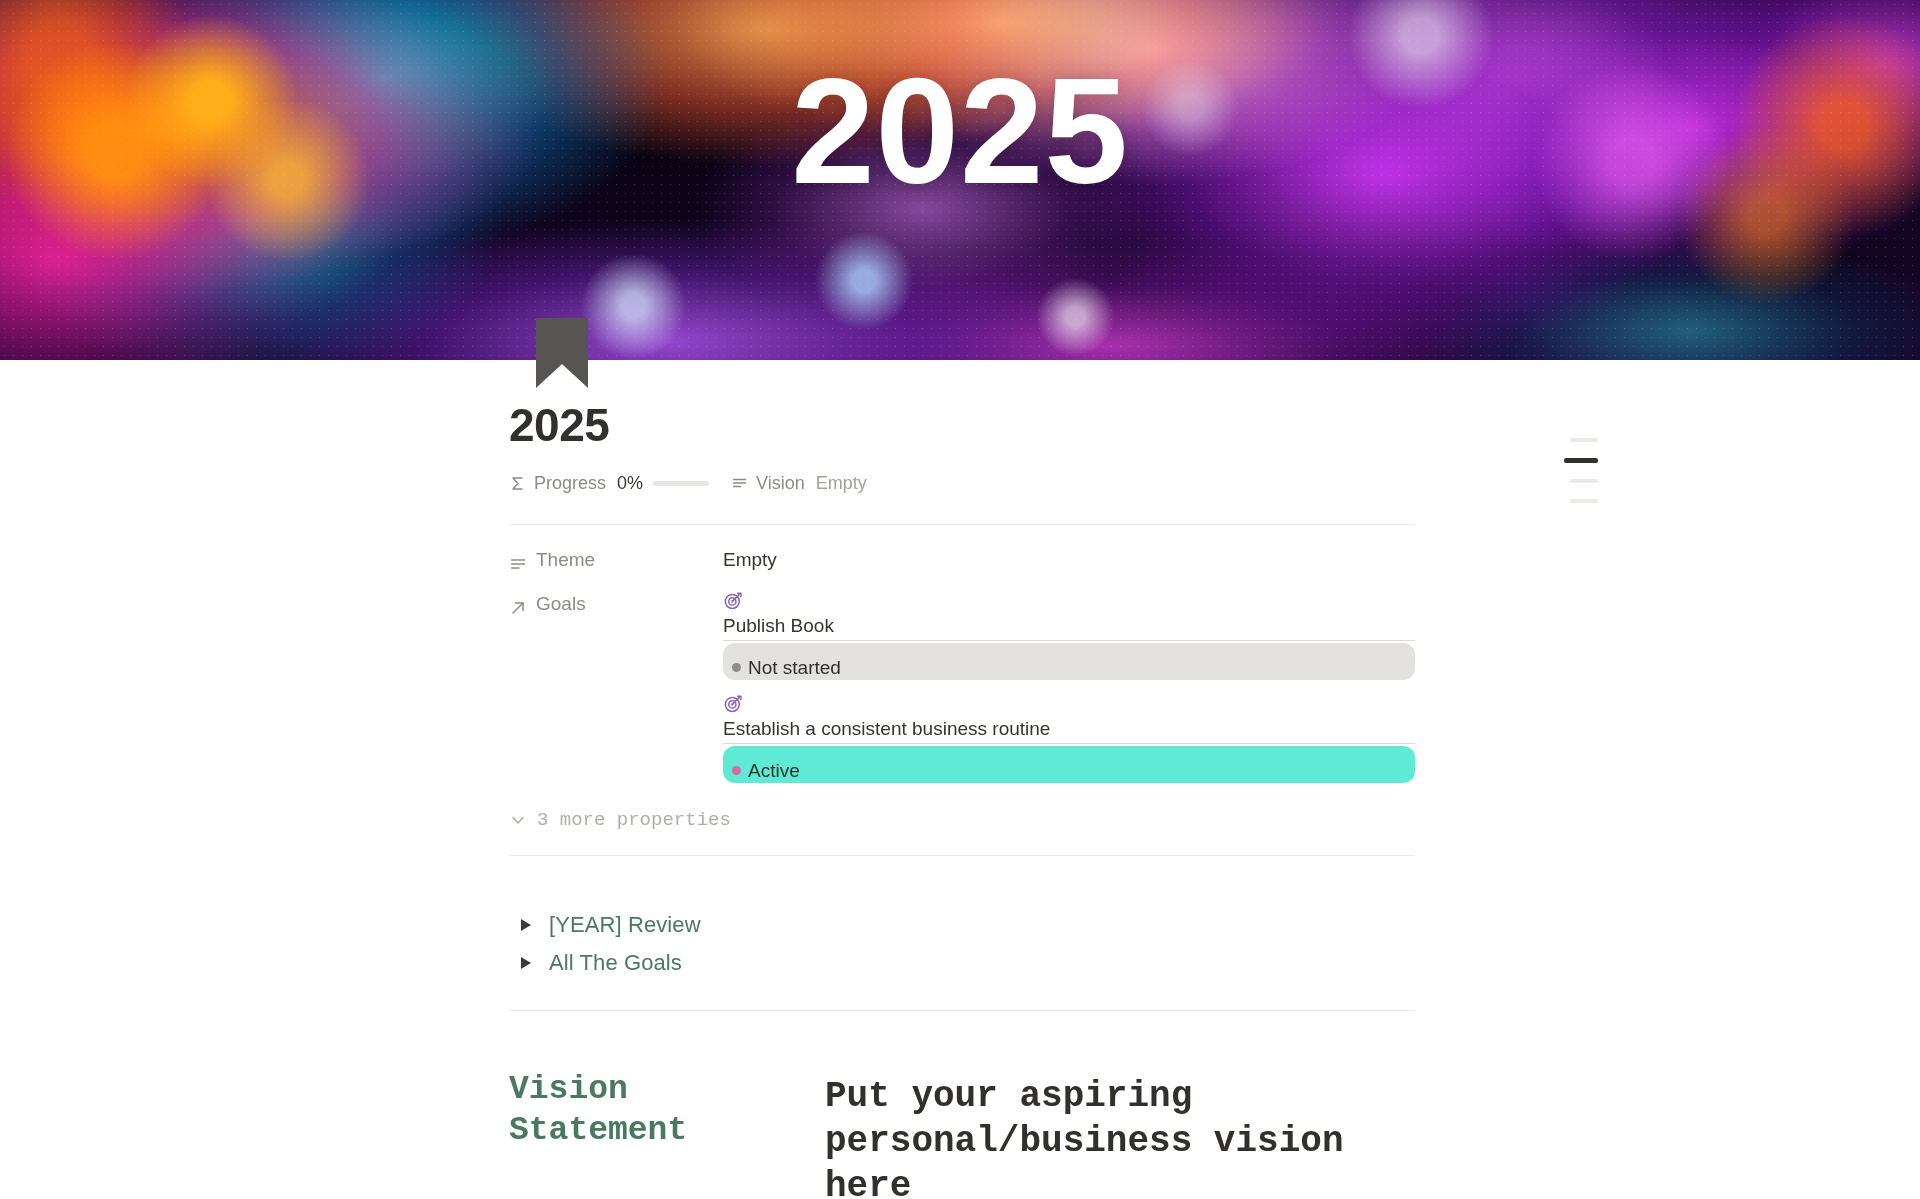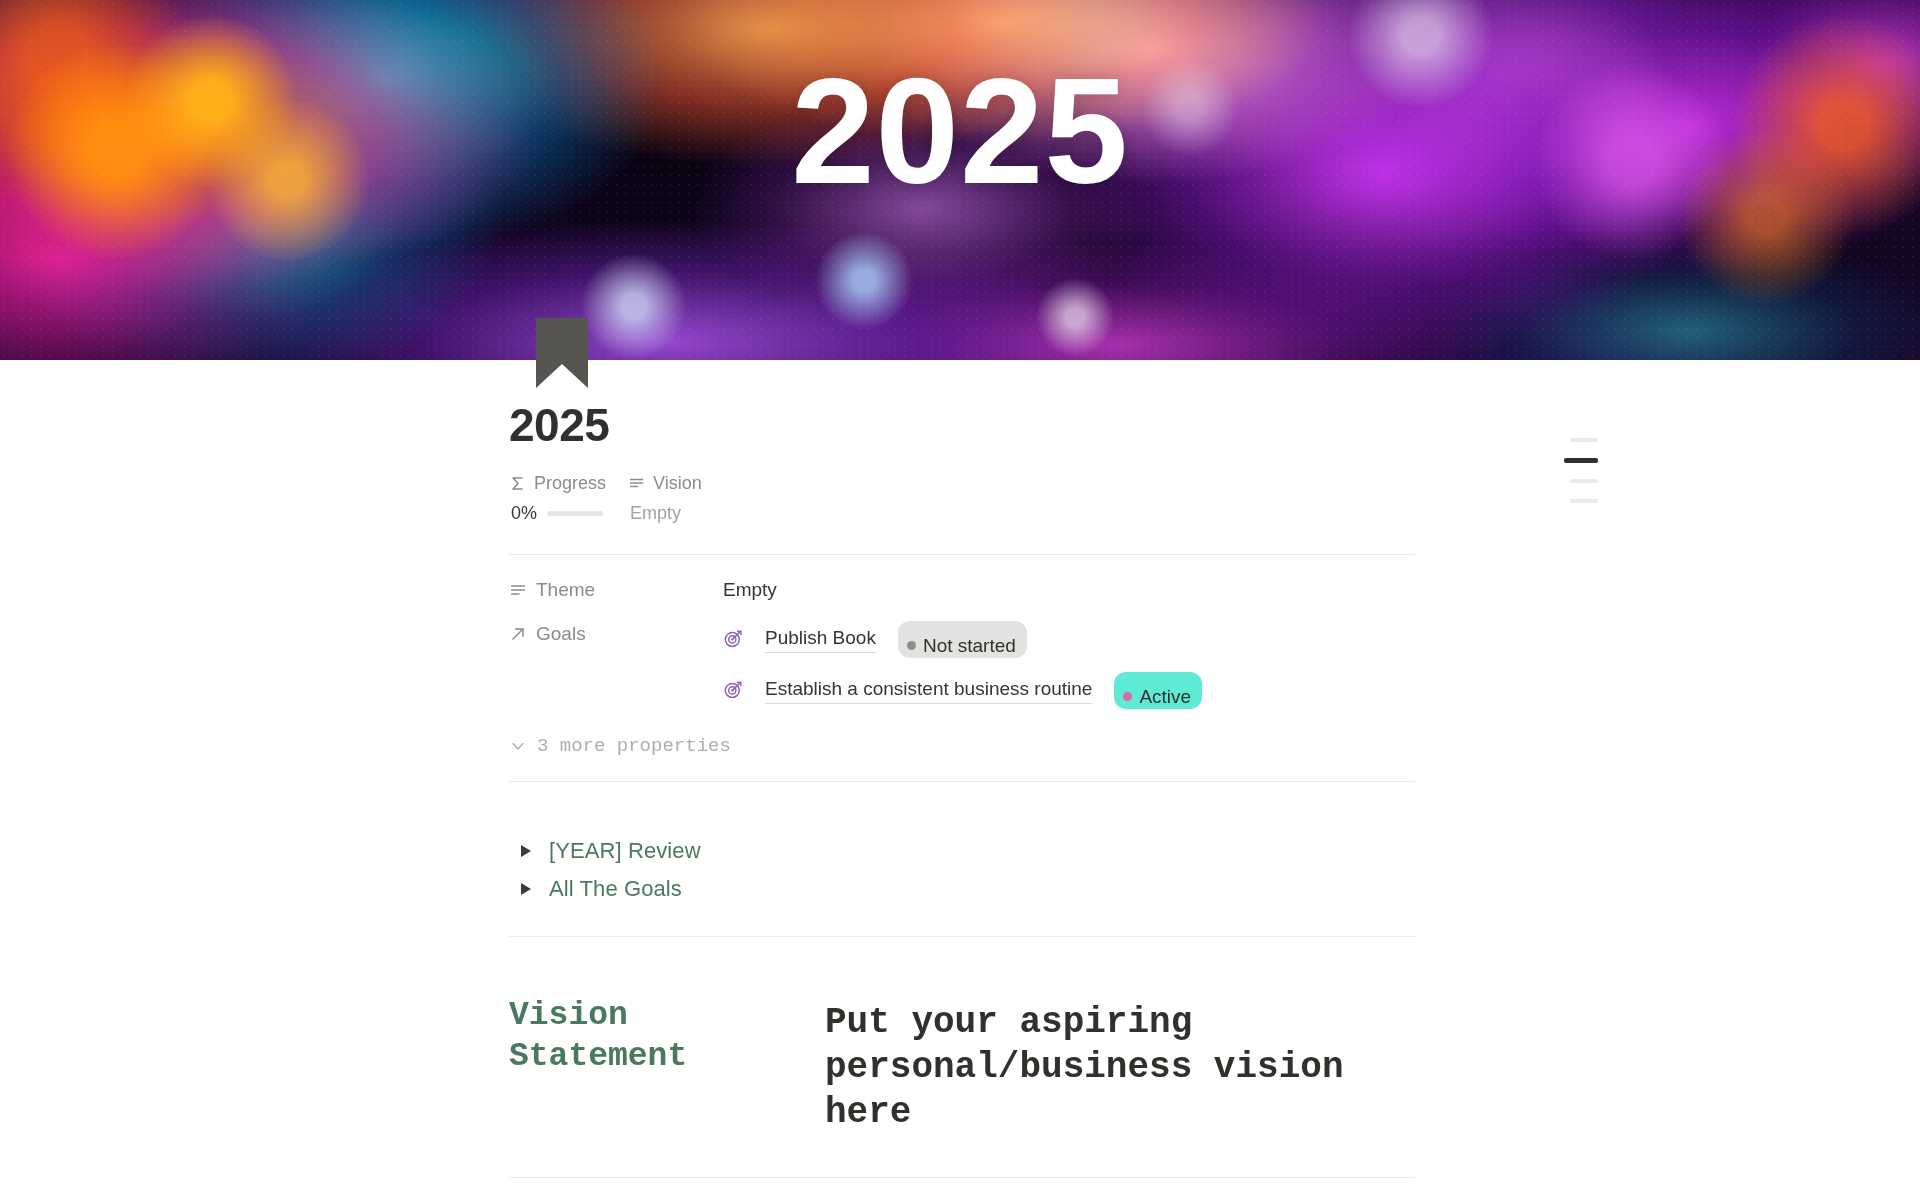--- a/index.html
+++ b/index.html
@@ -119,21 +119,21 @@
     margin-bottom: 22px;
   }
 
   
   .inline-props {
     display: flex;
     align-items: flex-start;
     gap: 22px;
     margin-bottom: 30px;
   }
-  .inline-prop { display: flex; flex-direction: column; gap: 9px; }
+  .inline-prop { display: flex; flex-direction: row; gap: 9px; }
   .inline-prop-head {
     display: flex; align-items: center; gap: 8px;
     color: #8d8b87; font-size: 18px;
   }
   .inline-prop-val {
     display: flex; align-items: center; gap: 10px;
     font-size: 18px; color: #3b3a37; padding-left: 2px;
   }
   .progress-track {
     width: 56px; height: 5px;
@@ -146,26 +146,26 @@
   hr.rule {
     border: 0; border-top: 1px solid #ebeae8;
     margin: 0;
   }
 
   
   .prop-table { padding: 22px 0 6px 0; }
   .prop-row { display: flex; align-items: flex-start; margin-bottom: 18px; }
   .prop-label {
     width: 214px; flex: 0 0 214px;
-    display: flex; align-items: center; gap: 9px;
+    display: flex; align-items: flex-end; gap: 9px;
     color: #8d8b87; font-size: 19px; line-height: 26px;
   }
   .prop-value { flex: 1; font-size: 19px; line-height: 26px; color: #37352f; }
 
-  .goal-item { display: flex; align-items: center; gap: 22px; margin-bottom: 14px; }
+  .goal-item { display: flex; gap: 2px; margin-bottom: 14px; flex-direction: column; }
   .goal-item:last-child { margin-bottom: 0; }
   .goal-name {
     font-size: 19px; color: #37352f;
     border-bottom: 1px solid #dcdbd8;
     padding-bottom: 1px;
   }
   .badge {
     display: inline-flex; align-items: center; gap: 7px;
     border-radius: 12px; padding: 16px 11px 3px 9px;
     font-size: 19px; line-height: 18px; white-space: nowrap;

